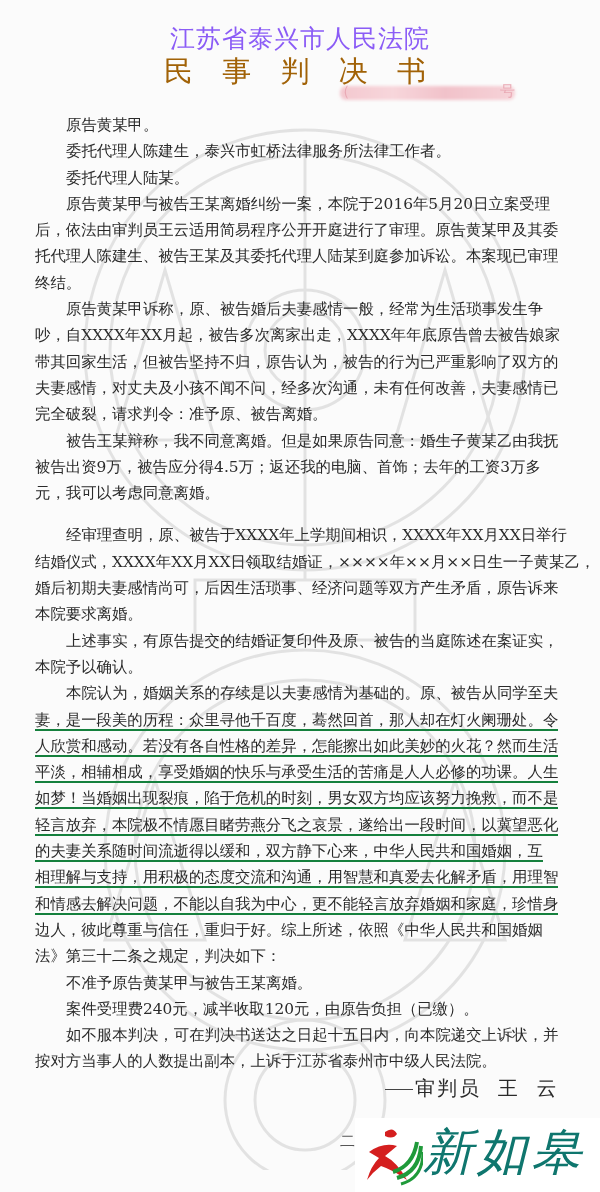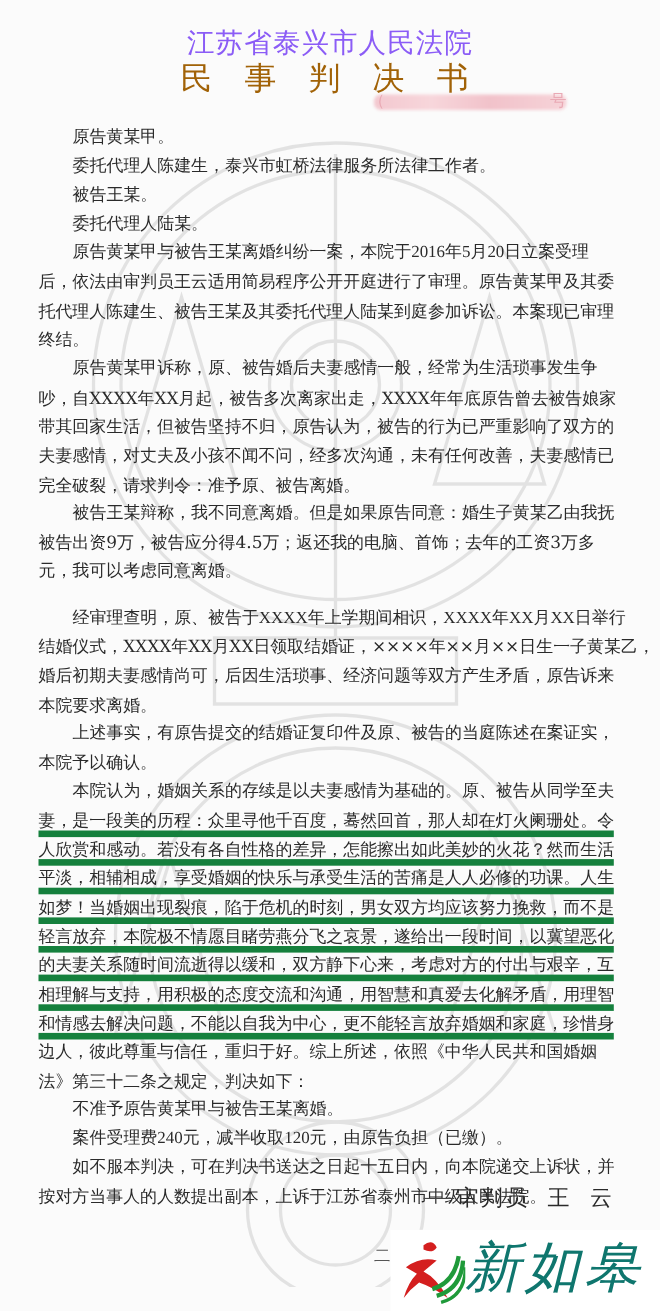--- a/index.html
+++ b/index.html
@@ -7,22 +7,22 @@
          font-family:"DejaVu Serif","Liberation Serif",serif; color:#2a2a2a; }
   .seal { position:absolute; left:75px; top:20px; width:460px; height:1150px; pointer-events:none; opacity:0.18; }
   .title1 { position:absolute; top:22px; left:0; width:600px; text-align:center; font-size:25px; letter-spacing:1px; color:#8b5cf6; }
   .title2 { position:absolute; top:52px; left:0; width:600px; text-align:center; font-size:29px; letter-spacing:10px; color:#a16207; }
   .case-no { position:absolute; top:86px; left:340px; width:175px; height:14px; border-radius:6px;
              background:linear-gradient(90deg,#f3c8cf,#f7d6db 30%,#f1c2ca 60%,#f6d3d8); filter:blur(1.5px); }
   .case-no-paren { position:absolute; top:82px; left:335px; font-size:15px; color:#e9a9b4; }
   .case-no-hao { position:absolute; top:82px; left:500px; font-size:15px; color:#e9a9b4; }
   .body { position:absolute; top:112px; left:35px; width:536px; font-size:15.4px; line-height:26.3px; }
   .line { white-space:nowrap; height:26.3px; position:relative; }
-  .ind { padding-left:31px;font-family:Liberation Serif, serif; }
-  .ul { border-bottom:6px solid #15803d; margin-bottom:-2px; }
+  .ind { padding-left:31px; }
+  .ul { border-bottom:2px solid #15803d; margin-bottom:-2px; }
   .gap { height:16px; }
   .sign { position:absolute; top:1075px; left:385px; font-size:20px; letter-spacing:2px; }
   .sign-dash { display:inline-block; width:28px; border-top:1px solid #444; vertical-align:middle; margin-right:2px; }
   .date { position:absolute; top:1132px; left:340px; font-size:15px; color:#555; }
   .logo { position:absolute; top:1118px; left:355px; width:245px; height:74px; background:#fff; }
   .logo svg { position:absolute; left:8px; top:4px; }
   .logo-text { position:absolute; left:68px; top:4px; font-size:50px; color:#0f766e; letter-spacing:4px;
                font-family:"DejaVu Serif",serif; font-style:italic; line-height:60px; }
 </style>
 </head>
@@ -49,21 +49,20 @@
 
 <div class="title1">江苏省泰兴市人民法院</div>
 <div class="title2">民 事 判 决 书</div>
 <div class="case-no"></div>
 <span class="case-no-paren">（</span>
 <span class="case-no-hao">号</span>
 
 <div class="body" id="judgment-body">
     <div class="line ind"><span>原告黄某甲。</span></div>
     <div class="line ind"><span>委托代理人陈建生，泰兴市虹桥法律服务所法律工作者。</span></div>
-    <div class="line ind"><span>被告王某。</span></div>
     <div class="line ind"><span>委托代理人陆某。</span></div>
     <div class="line ind"><span>原告黄某甲与被告王某离婚纠纷一案，本院于2016年5月20日立案受理</span></div>
     <div class="line"><span>后，依法由审判员王云适用简易程序公开开庭进行了审理。原告黄某甲及其委</span></div>
     <div class="line"><span>托代理人陈建生、被告王某及其委托代理人陆某到庭参加诉讼。本案现已审理</span></div>
     <div class="line"><span>终结。</span></div>
     <div class="line ind"><span>原告黄某甲诉称，原、被告婚后夫妻感情一般，经常为生活琐事发生争</span></div>
     <div class="line"><span>吵，自XXXX年XX月起，被告多次离家出走，XXXX年年底原告曾去被告娘家</span></div>
     <div class="line"><span>带其回家生活，但被告坚持不归，原告认为，被告的行为已严重影响了双方的</span></div>
     <div class="line"><span>夫妻感情，对丈夫及小孩不闻不问，经多次沟通，未有任何改善，夫妻感情已</span></div>
     <div class="line"><span>完全破裂，请求判令：准予原、被告离婚。</span></div>
@@ -76,21 +75,21 @@
     <div class="line"><span>婚后初期夫妻感情尚可，后因生活琐事、经济问题等双方产生矛盾，原告诉来</span></div>
     <div class="line"><span>本院要求离婚。</span></div>
     <div class="line ind"><span>上述事实，有原告提交的结婚证复印件及原、被告的当庭陈述在案证实，</span></div>
     <div class="line"><span>本院予以确认。</span></div>
     <div class="line ind"><span>本院认为，婚姻关系的存续是以夫妻感情为基础的。原、被告从同学至夫</span></div>
     <div class="line"><span class="ul">妻，是一段美的历程：众里寻他千百度，蓦然回首，那人却在灯火阑珊处。令</span></div>
     <div class="line"><span class="ul">人欣赏和感动。若没有各自性格的差异，怎能擦出如此美妙的火花？然而生活</span></div>
     <div class="line"><span class="ul">平淡，相辅相成，享受婚姻的快乐与承受生活的苦痛是人人必修的功课。人生</span></div>
     <div class="line"><span class="ul">如梦！当婚姻出现裂痕，陷于危机的时刻，男女双方均应该努力挽救，而不是</span></div>
     <div class="line"><span class="ul">轻言放弃，本院极不情愿目睹劳燕分飞之哀景，遂给出一段时间，以冀望恶化</span></div>
-    <div class="line"><span class="ul">的夫妻关系随时间流逝得以缓和，双方静下心来，考虑对方的付出与艰辛，互</span></div>
+    <div class="line"><span class="ul">的夫妻关系随时间流逝得以缓和，双方静下心来，中华人民共和国婚姻，互</span></div>
     <div class="line"><span class="ul">相理解与支持，用积极的态度交流和沟通，用智慧和真爱去化解矛盾，用理智</span></div>
     <div class="line"><span class="ul">和情感去解决问题，不能以自我为中心，更不能轻言放弃婚姻和家庭，珍惜身</span></div>
     <div class="line"><span>边人，彼此尊重与信任，重归于好。综上所述，依照《中华人民共和国婚姻</span></div>
     <div class="line"><span>法》第三十二条之规定，判决如下：</span></div>
     <div class="line ind"><span>不准予原告黄某甲与被告王某离婚。</span></div>
     <div class="line ind"><span>案件受理费240元，减半收取120元，由原告负担（已缴）。</span></div>
     <div class="line ind"><span>如不服本判决，可在判决书送达之日起十五日内，向本院递交上诉状，并</span></div>
     <div class="line"><span>按对方当事人的人数提出副本，上诉于江苏省泰州市中级人民法院。</span></div>
   </div>
 

